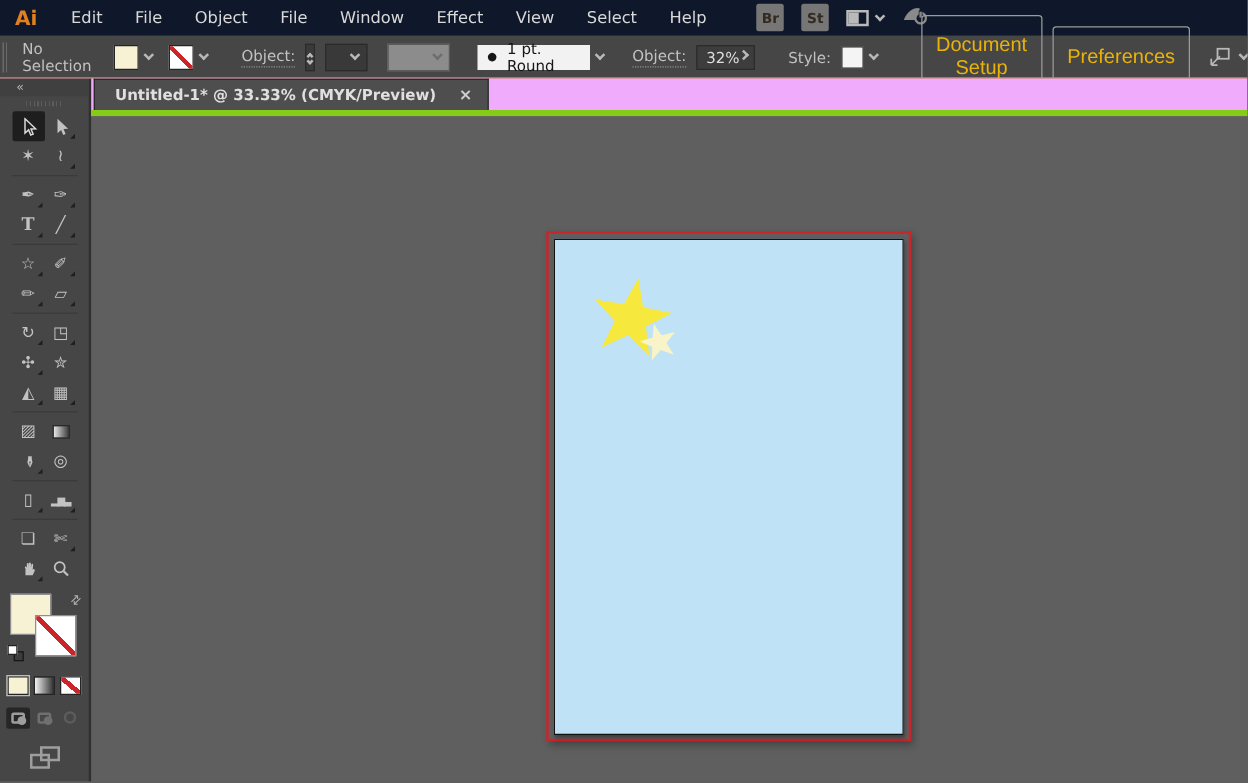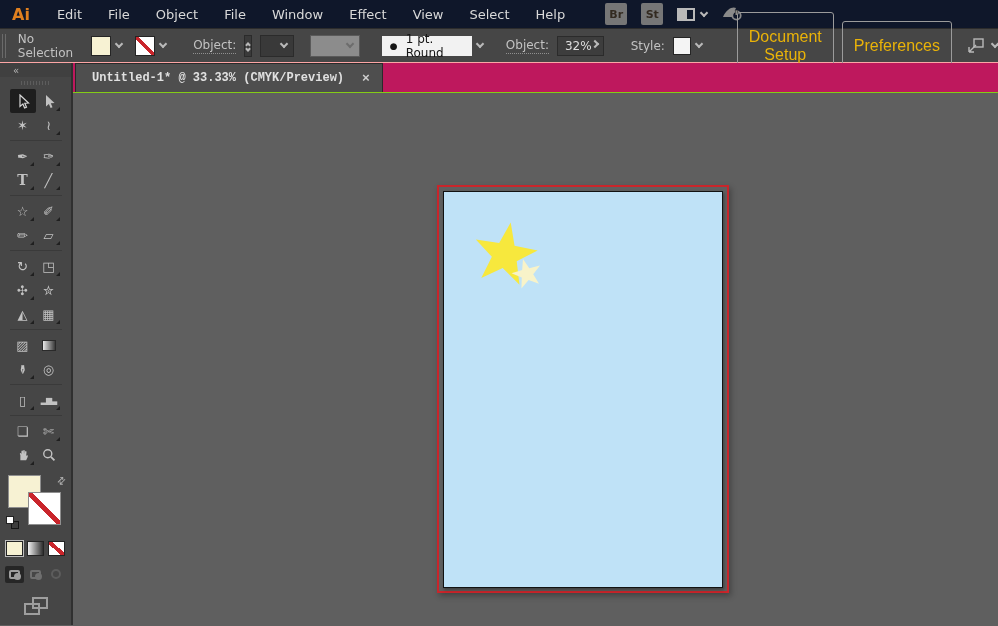--- a/index.html
+++ b/index.html
@@ -120,21 +120,21 @@
      width:6px; height:6px; right:1px; bottom:0; }
 
   
   #screen-mode { display:flex; justify-content:center; margin-top:14px; color:#a9a9a9; }
   .sm-rects { position:relative; width:24px; height:18px; }
   .sm-rects .r1 { position:absolute; left:0; bottom:0; width:16px; height:12px; border:2px solid #9e9e9e; }
   .sm-rects .r2 { position:absolute; right:0; top:0; width:16px; height:12px; border:2px solid #9e9e9e; }
 
   
   #canvas-col { flex:1; display:flex; flex-direction:column; }
-  #tabrow { height:30px; background:#be185d; border-bottom:1px solid #84cc16; display:flex;font-family:Liberation Mono, monospace; }
+  #tabrow { height:30px; background:#f0abfc; border-bottom:5px solid #84cc16; display:flex; }
   #doc-tab { margin-left:2px; background:#4e4e4e; border:1px solid #2a2a2a; border-bottom:none;
              display:flex; align-items:center; gap:18px; padding:0 12px 0 16px;
              color:#e0e0e0; font-size:12px; font-weight:bold; }
   #tab-close { color:#cfcfcf; font-weight:bold; font-size:13px; }
 
   #canvas { position:relative; flex:1; background:#5f5f5f; }
 
   #bleed-rect { position:absolute; left:364px; top:92px; width:292px; height:408px;
      border:2px solid #c9252b; box-shadow:2px 3px 6px rgba(0,0,0,0.30); }
   #artboard { position:absolute; left:4px; top:4px; width:280px; height:397px;

